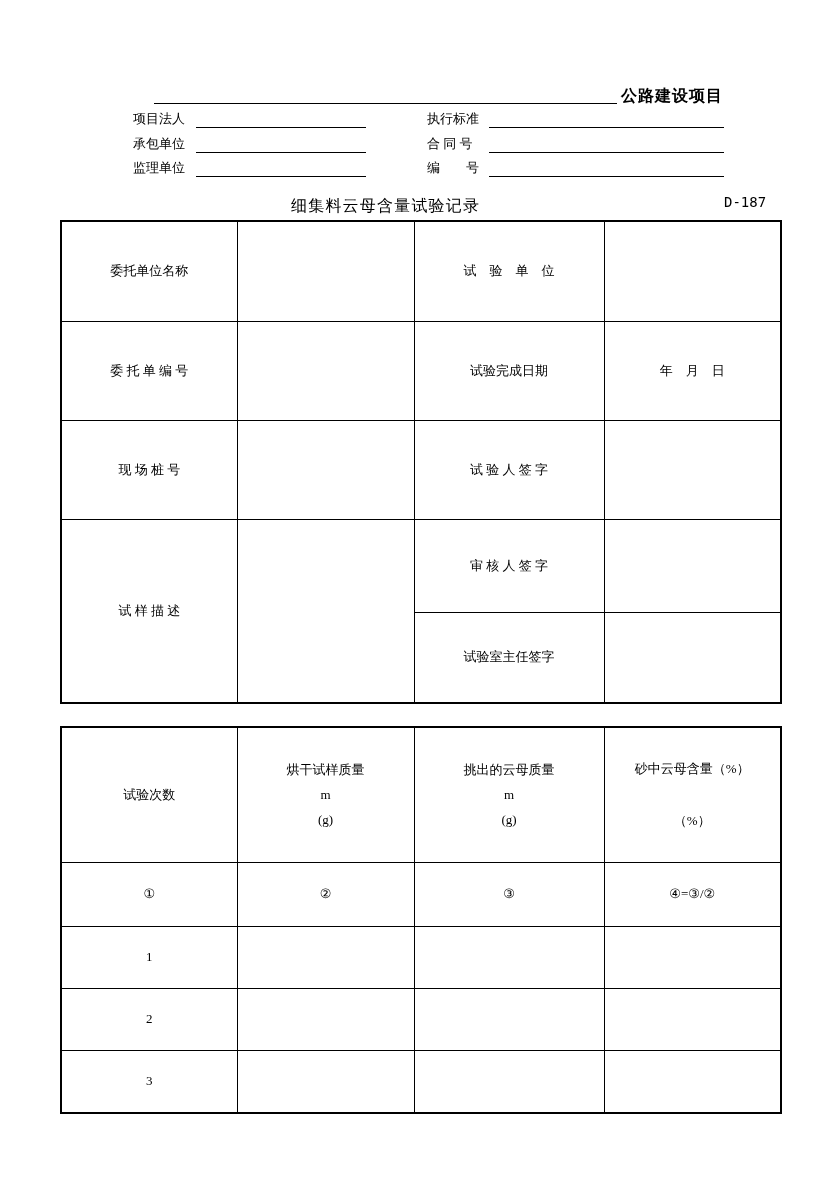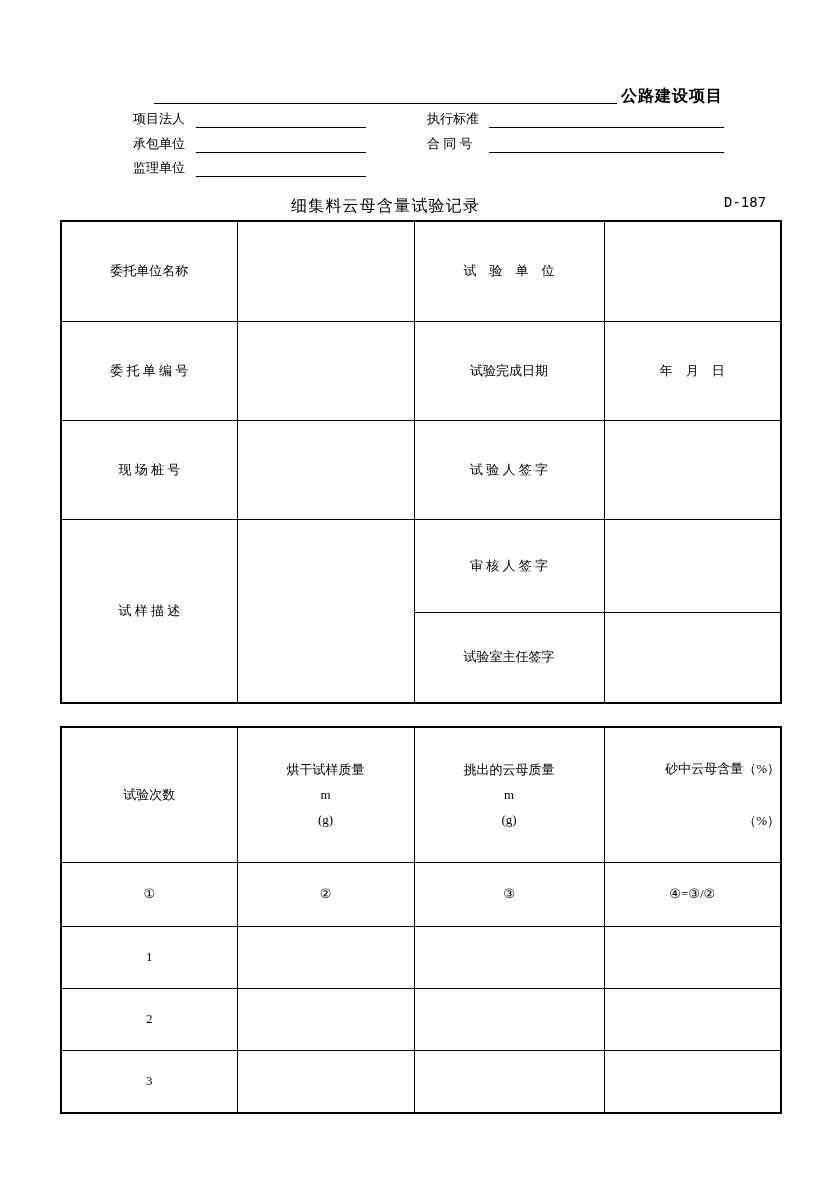--- a/index.html
+++ b/index.html
@@ -35,21 +35,21 @@
   #info-table tr:nth-child(4){height:93px;}
   #info-table tr:nth-child(5){height:91px;padding-left:32px;}
   #data-table{position:absolute;left:60px;top:726px;width:720px;height:388px;border:2px solid #000;}
   #data-table tr:nth-child(1){height:135px;}
   #data-table tr:nth-child(2){height:64px;}
   #data-table tr:nth-child(3){height:62px;}
   #data-table tr:nth-child(4){height:62px;}
   #data-table tr:nth-child(5){height:63px;}
   .hstack{display:flex;flex-direction:column;align-items:center;justify-content:center;height:100%;}
   .hstack.g8{gap:8px;}
-  .hstack.g35{gap:35px;align-items:flex-end;}
+  .hstack.g35{gap:35px;}
   .hstack span{line-height:17px;display:block;}
 </style>
 </head>
 <body>
 
 <div id="page">
 
   <div id="project-line" class="abs"></div>
   <div id="project-label" class="abs">公路建设项目</div>
 
@@ -65,20 +65,24 @@
     <span class="hlabel">监理单位</span>
     <span class="hline"></span>
   </div>
 
   <div class="abs hfield hf-right hf-r1">
     <span class="hlabel">执行标准</span>
     <span class="hline"></span>
   </div>
   <div class="abs hfield hf-right hf-r2">
     <span class="hlabel">合 同 号</span>
+    <span class="hline"></span>
+  </div>
+  <div class="abs hfield hf-right hf-r3">
+    <span class="hlabel">编　　号</span>
     <span class="hline"></span>
   </div>
 
   <div id="doc-title" class="abs">细集料云母含量试验记录</div>
   <div id="form-code" class="abs">D-187</div>
 
   <table id="info-table">
     <colgroup>
         <col style="width:176px">
         <col style="width:177px">

